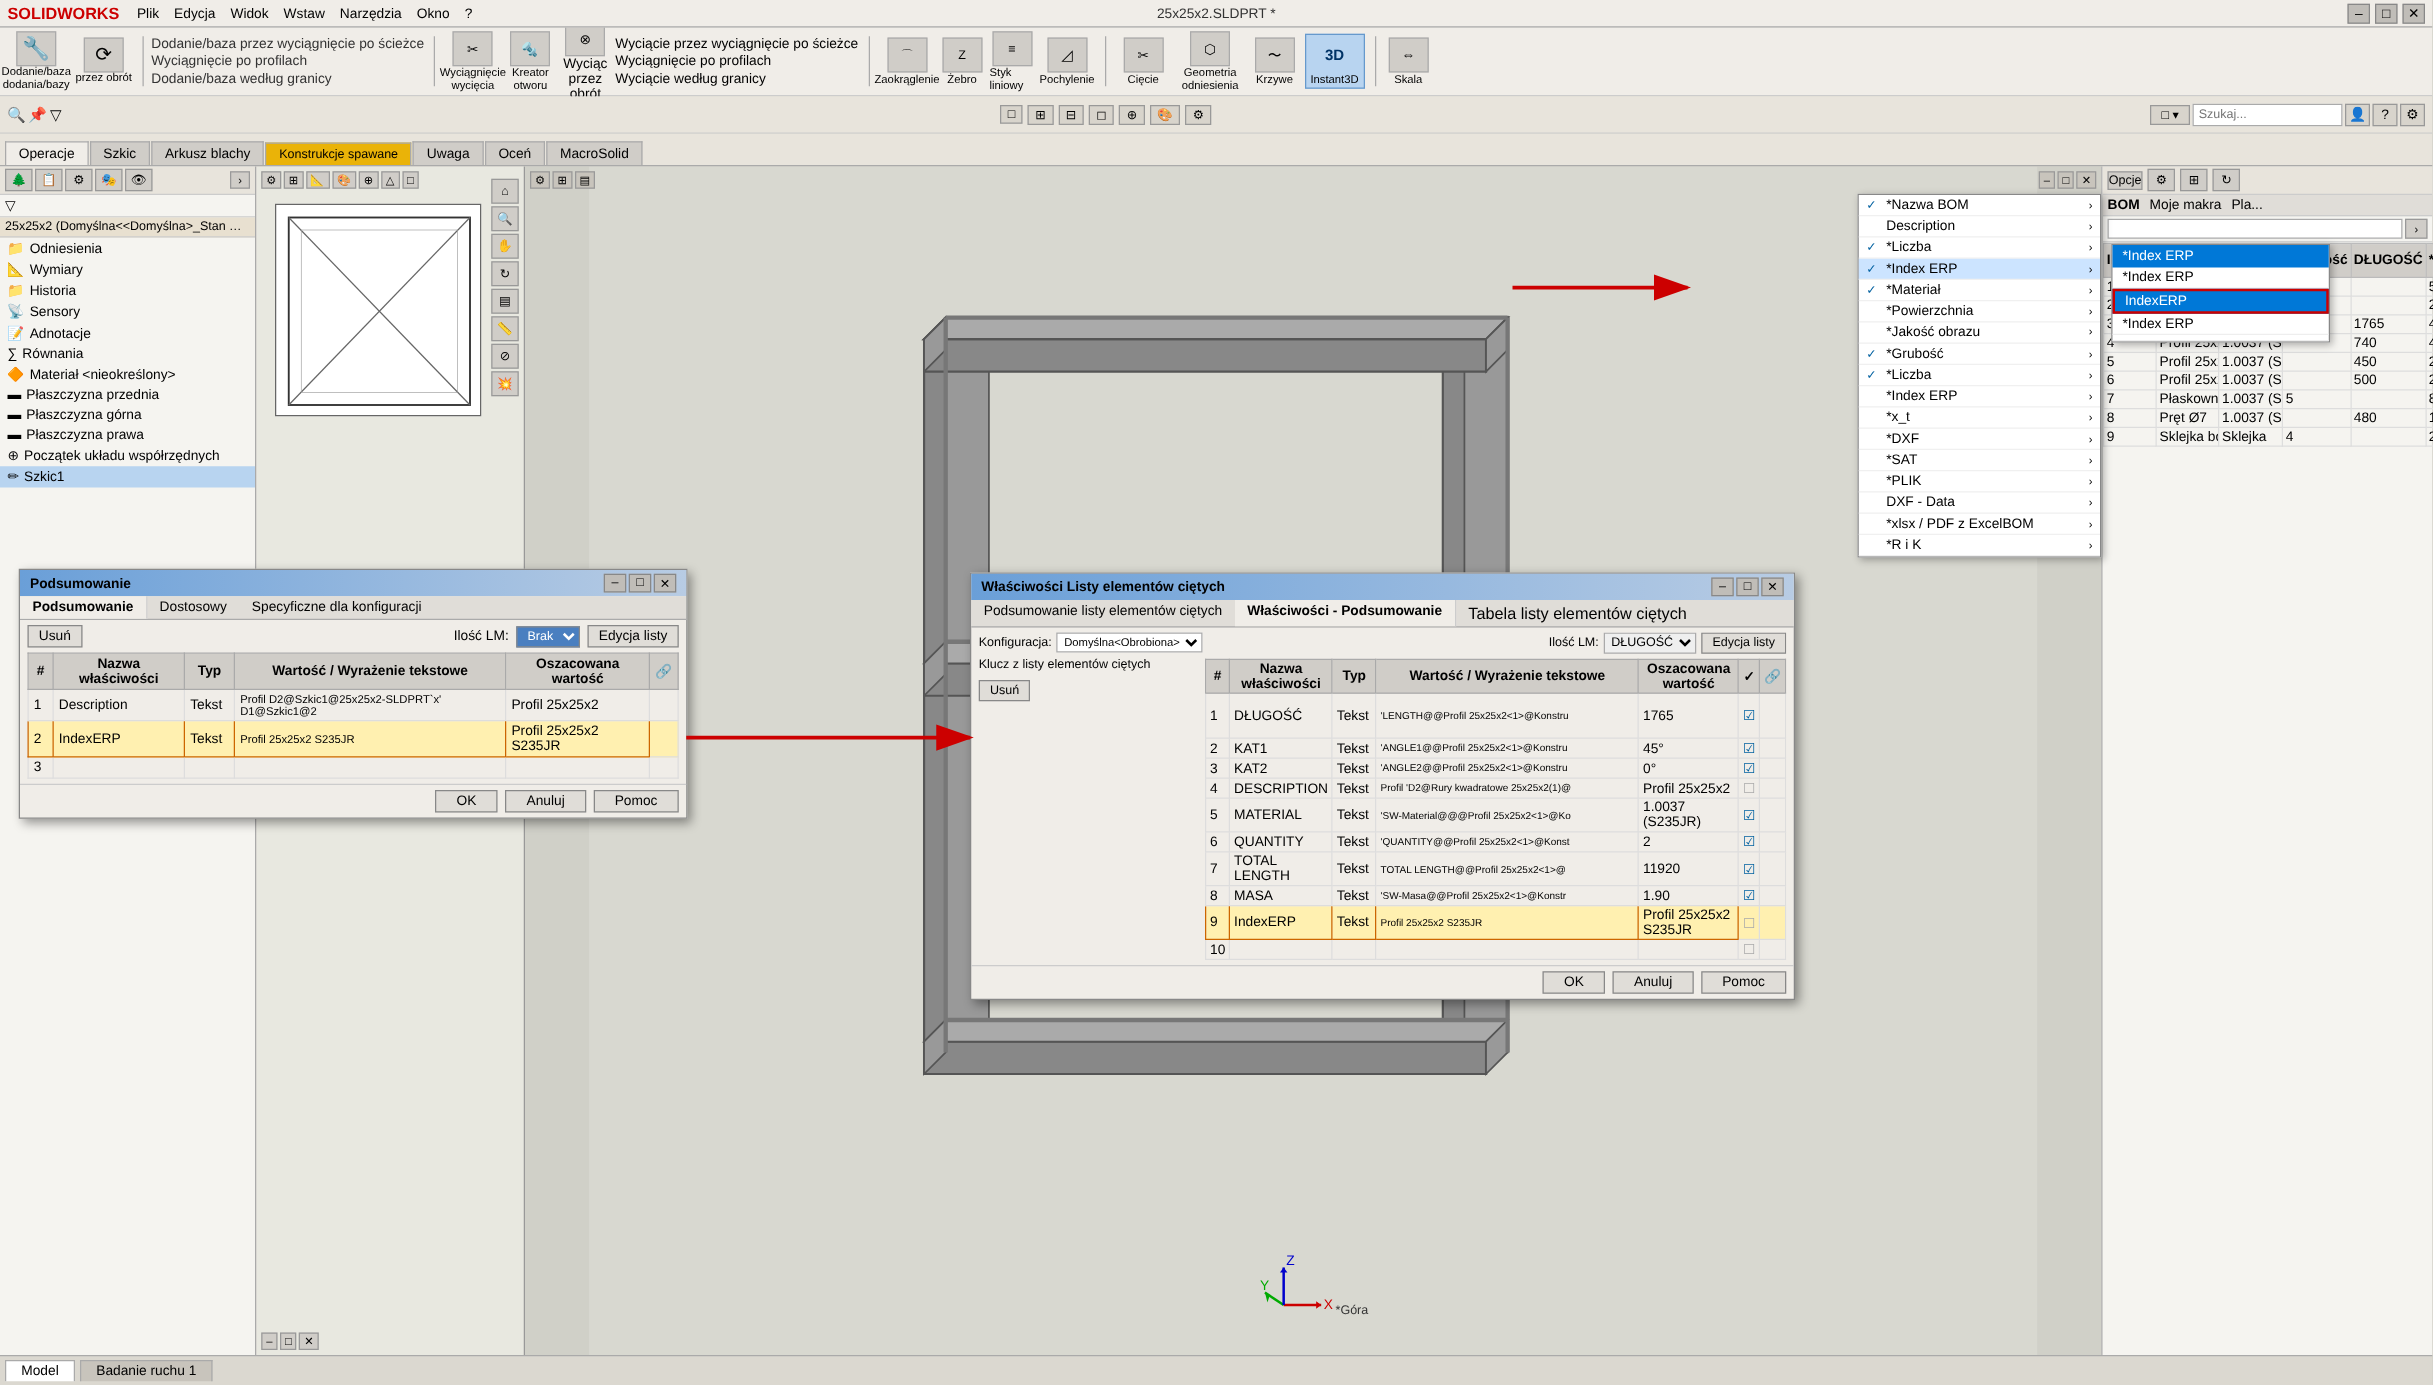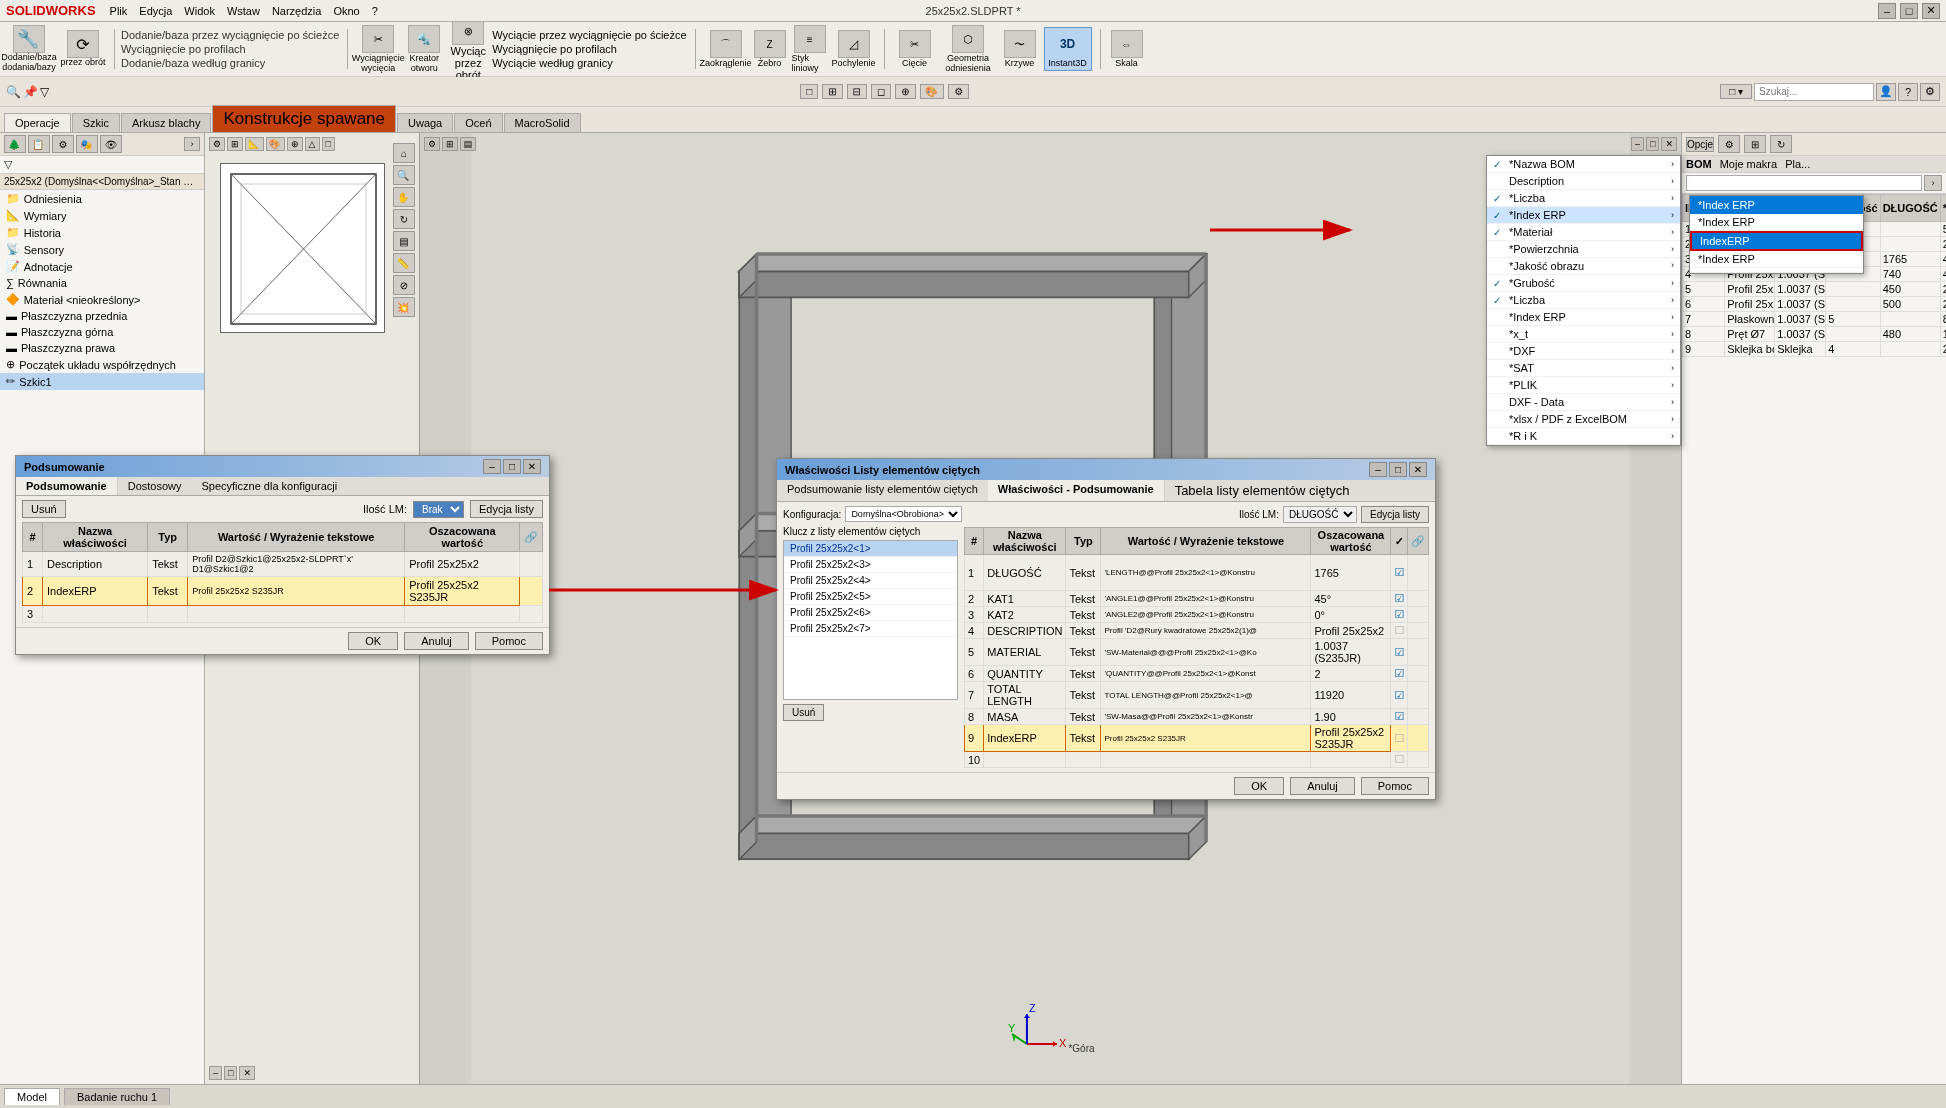--- a/index.html
+++ b/index.html
@@ -117,21 +117,21 @@
   <input type="text" style="width: 120px; height: 18px; border: 1px solid rgb(170, 170, 170); font-size: 10px; padding: 1px 4px;" placeholder="Szukaj...">
   <button style="width:20px;height:18px;font-size:11px;background:#d8d4cc;border:1px solid #999;">👤</button>
   <button style="width:20px;height:18px;font-size:11px;background:#d8d4cc;border:1px solid #999;">?</button>
   <button style="width:20px;height:18px;font-size:11px;background:#d8d4cc;border:1px solid #999;">⚙</button>
 </div>
 
 <div style="position:absolute;top:107px;left:0;right:0;height:26px;background:#e8e4dc;border-bottom:1px solid #aaa;display:flex;align-items:flex-end;padding-left:4px;z-index:9;">
   <div style="padding:3px 10px;background:#f0ede8;border:1px solid #aaa;border-bottom:none;margin-right:1px;cursor:pointer;font-size:11px;">Operacje</div>
   <div style="padding:3px 10px;background:#d0cdc8;border:1px solid #aaa;border-bottom:none;margin-right:1px;cursor:pointer;font-size:11px;">Szkic</div>
   <div style="padding:3px 10px;background:#d0cdc8;border:1px solid #aaa;border-bottom:none;margin-right:1px;cursor:pointer;font-size:11px;">Arkusz blachy</div>
-  <div style="padding:3px 10px;background:#c2410c;border:1px solid #aaa;border-bottom:none;margin-right:1px;cursor:pointer;font-size:17px;">Konstrukcje spawane</div>
+  <div style="padding:3px 10px;background:#eab308;border:1px solid #aaa;border-bottom:none;margin-right:1px;cursor:pointer;font-size:10px;">Konstrukcje spawane</div>
   <div style="padding:3px 10px;background:#d0cdc8;border:1px solid #aaa;border-bottom:none;margin-right:1px;cursor:pointer;font-size:11px;">Uwaga</div>
   <div style="padding:3px 10px;background:#d0cdc8;border:1px solid #aaa;border-bottom:none;margin-right:1px;cursor:pointer;font-size:11px;">Oceń</div>
   <div style="padding:3px 10px;background:#d0cdc8;border:1px solid #aaa;border-bottom:none;cursor:pointer;font-size:11px;">MacroSolid</div>
 </div>
 
 <div style="position:absolute;top:133px;left:0;width:205px;bottom:24px;background:#f5f4f0;border-right:1px solid #aaa;overflow:hidden;z-index:5;">
 
   <div style="background:#e8e4dc;border-bottom:1px solid #ccc;padding:2px 4px;display:flex;align-items:center;gap:2px;">
     <button style="width:22px;height:18px;background:#d0cdc8;border:1px solid #999;font-size:10px;">🌲</button>
     <button style="width:22px;height:18px;background:#d0cdc8;border:1px solid #999;font-size:10px;">📋</button>
@@ -628,28 +628,20 @@
   <div style="display:flex;padding:4px 6px;gap:6px;">
 
     <div style="width:175px;flex-shrink:0;">
       <div style="display:flex;align-items:center;gap:4px;margin-bottom:4px;">
         <span style="font-size:10px;">Konfiguracja:</span>
         <select style="flex:1;font-size:9px;border:1px solid #aaa;background:white;padding:1px;">
           <option>Domyślna&lt;Obrobiona&gt;</option>
         </select>
       </div>
       <div style="font-size:10px;margin-bottom:3px;">Klucz z listy elementów ciętych</div>
-      <div style="border:1px solid #aaa;background:white;height:160px;overflow:auto;" id="parts-list">
-          <div style="padding: 2px 6px; cursor: pointer; font-size: 10px; border-bottom: 1px solid rgb(238, 238, 238); background: rgb(184, 212, 240); color: rgb(0, 51, 153);">Profil 25x25x2&lt;1&gt;</div>
-          <div style="padding: 2px 6px; cursor: pointer; font-size: 10px; border-bottom: 1px solid rgb(238, 238, 238);">Profil 25x25x2&lt;3&gt;</div>
-          <div style="padding: 2px 6px; cursor: pointer; font-size: 10px; border-bottom: 1px solid rgb(238, 238, 238);">Profil 25x25x2&lt;4&gt;</div>
-          <div style="padding: 2px 6px; cursor: pointer; font-size: 10px; border-bottom: 1px solid rgb(238, 238, 238);">Profil 25x25x2&lt;5&gt;</div>
-          <div style="padding: 2px 6px; cursor: pointer; font-size: 10px; border-bottom: 1px solid rgb(238, 238, 238);">Profil 25x25x2&lt;6&gt;</div>
-          <div style="padding: 2px 6px; cursor: pointer; font-size: 10px; border-bottom: 1px solid rgb(238, 238, 238);">Profil 25x25x2&lt;7&gt;</div>
-        </div>
       <button style="margin-top:4px;padding:2px 8px;background:#e0ddd8;border:1px solid #888;cursor:pointer;font-size:10px;">Usuń</button>
     </div>
 
     <div style="flex:1;overflow:hidden;">
       <div style="display:flex;align-items:center;margin-bottom:4px;gap:4px;">
         <span style="font-size:10px;margin-left:auto;">Ilość LM:</span>
         <select style="border:1px solid #aaa;font-size:10px;padding:1px;">
           <option>DŁUGOŚĆ</option>
         </select>
         <button style="padding:2px 8px;background:#e0ddd8;border:1px solid #888;cursor:pointer;font-size:10px;">Edycja listy</button>

